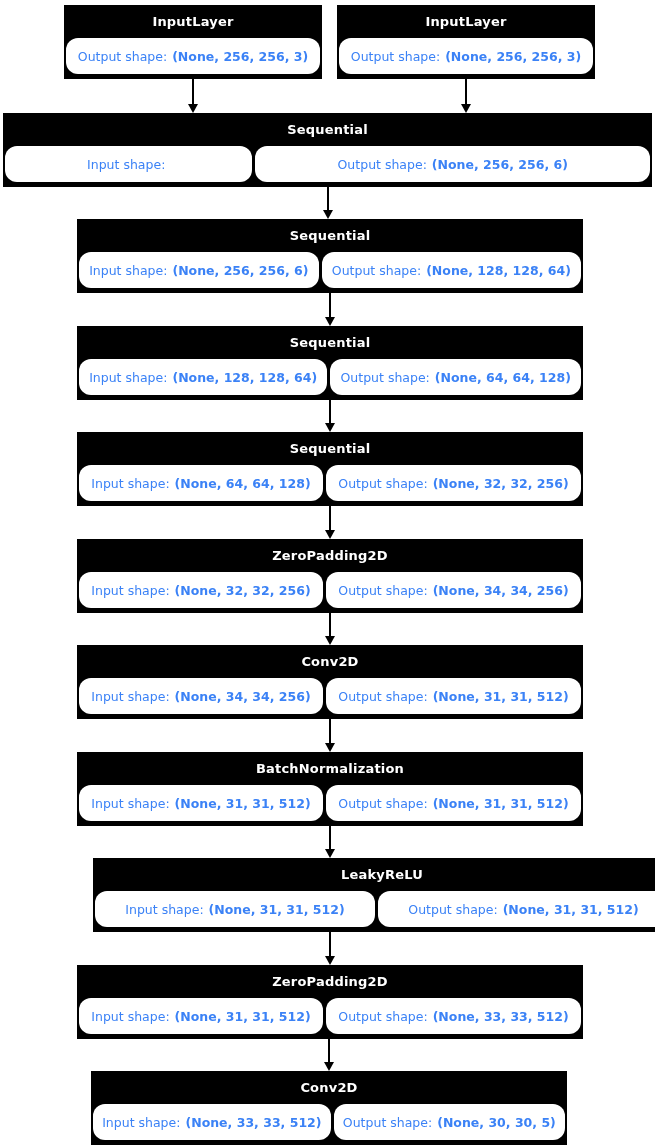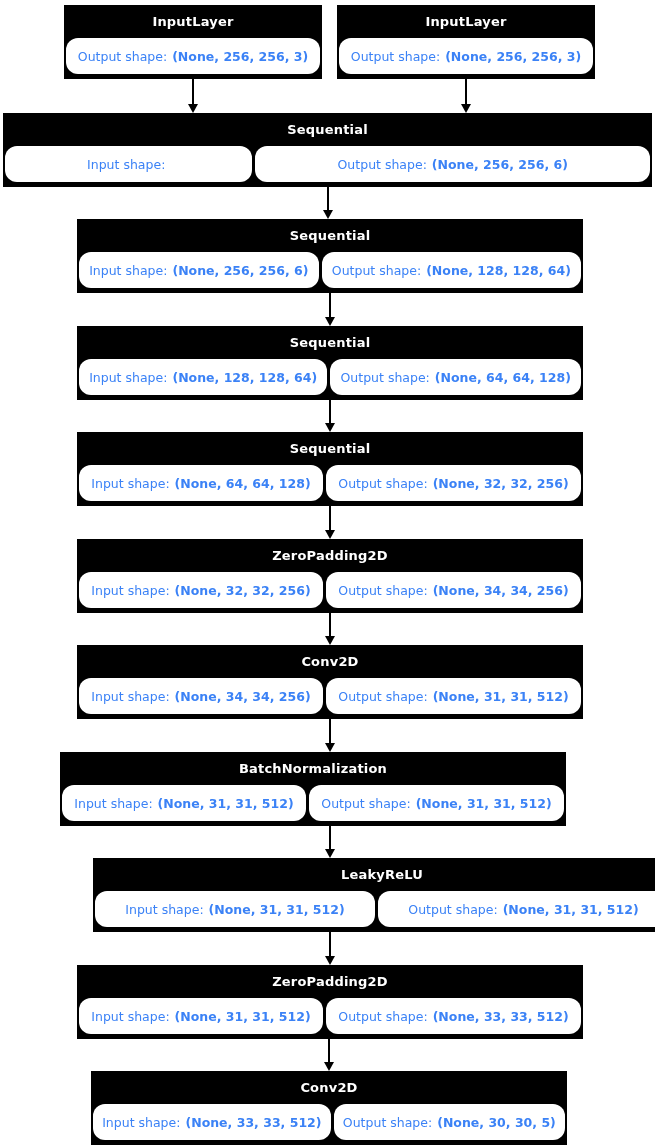--- a/index.html
+++ b/index.html
@@ -132,21 +132,21 @@
         <span class="lbl">Input shape:</span>
         <span class="shp">(None, 34, 34, 256)</span>
       </div>
       <div class="cell">
         <span class="lbl">Output shape:</span>
         <span class="shp">(None, 31, 31, 512)</span>
       </div>
     </div>
   </div>
 
-  <div class="node" style="left:60px;top:752px;width:506px">
+  <div class="node" style="left:77px;top:752px;width:506px">
     <div class="hdr">BatchNormalization</div>
     <div class="body">
       <div class="cell">
         <span class="lbl">Input shape:</span>
         <span class="shp">(None, 31, 31, 512)</span>
       </div>
       <div class="cell">
         <span class="lbl">Output shape:</span>
         <span class="shp">(None, 31, 31, 512)</span>
       </div>

